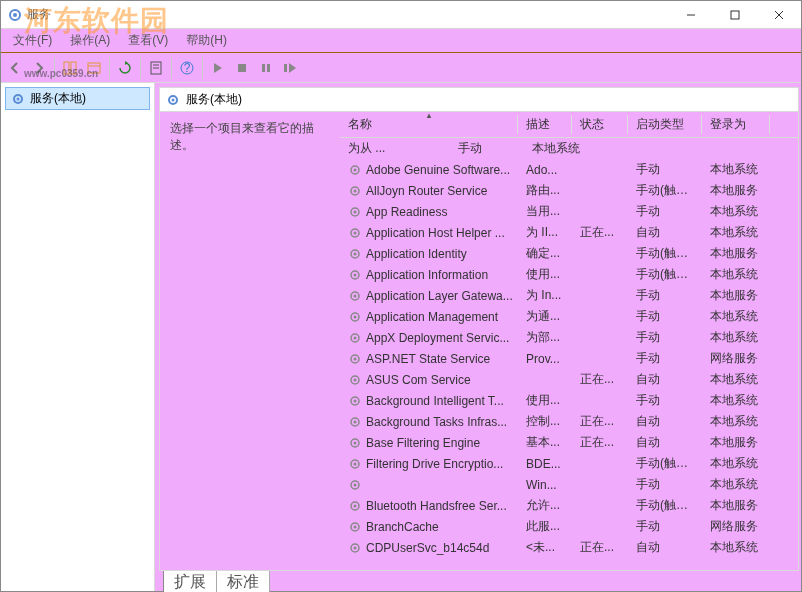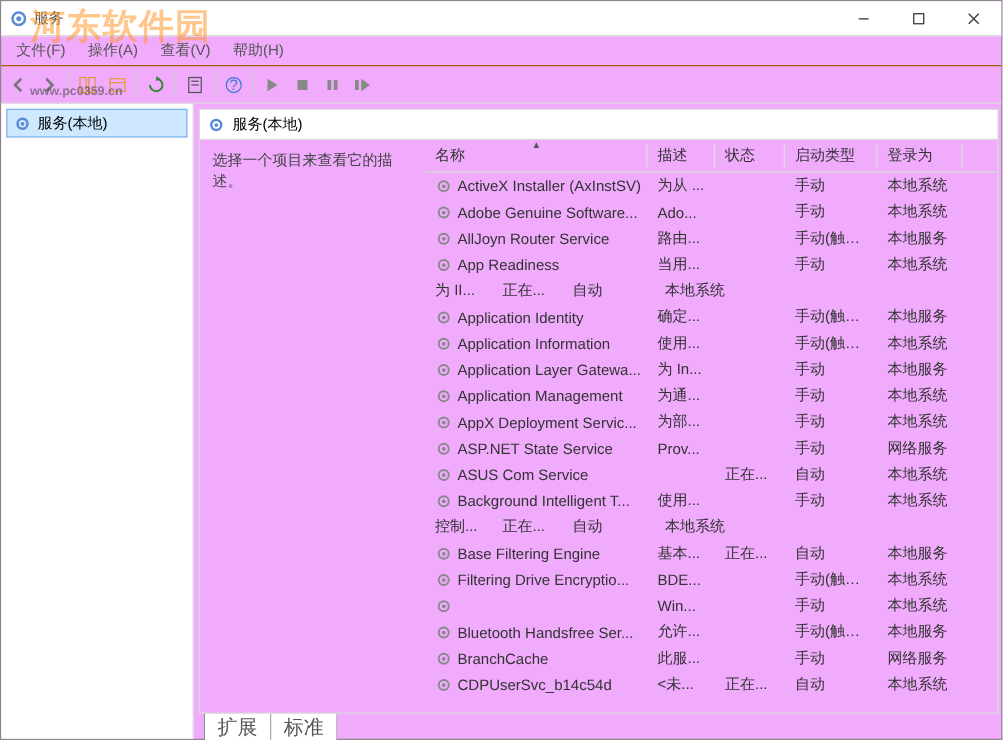--- a/index.html
+++ b/index.html
@@ -191,29 +191,20 @@
                 <span>名称</span>
                 <span class="sort-ind">▴</span>
               </div>
               <div class="col col-desc">描述</div>
               <div class="col col-status">状态</div>
               <div class="col col-start">启动类型</div>
               <div class="col col-logon">登录为</div>
             </div>
             <div class="list-rows" id="rows">
                 <div class="row">
-                  <div class="cell col-name">
-                    <span class="gear">
-                      <svg width="14" height="14">
-                        <circle cx="7" cy="7" r="4" fill="none" stroke="#888" stroke-width="1.5"></circle>
-                        <circle cx="7" cy="7" r="1.5" fill="#888"></circle>
-                      </svg>
-                    </span>
-                    <span>ActiveX Installer (AxInstSV)</span>
-                  </div>
                   <div class="cell col-desc">为从 ...</div>
                   <div class="cell col-status"></div>
                   <div class="cell col-start">手动</div>
                   <div class="cell col-logon">本地系统</div>
                 </div>
                 <div class="row">
                   <div class="cell col-name">
                     <span class="gear">
                       <svg width="14" height="14">
                         <circle cx="7" cy="7" r="4" fill="none" stroke="#888" stroke-width="1.5"></circle>
@@ -251,20 +242,29 @@
                       </svg>
                     </span>
                     <span>App Readiness</span>
                   </div>
                   <div class="cell col-desc">当用...</div>
                   <div class="cell col-status"></div>
                   <div class="cell col-start">手动</div>
                   <div class="cell col-logon">本地系统</div>
                 </div>
                 <div class="row">
+                  <div class="cell col-name">
+                    <span class="gear">
+                      <svg width="14" height="14">
+                        <circle cx="7" cy="7" r="4" fill="none" stroke="#888" stroke-width="1.5"></circle>
+                        <circle cx="7" cy="7" r="1.5" fill="#888"></circle>
+                      </svg>
+                    </span>
+                    <span>Application Host Helper ...</span>
+                  </div>
                   <div class="cell col-desc">为 II...</div>
                   <div class="cell col-status">正在...</div>
                   <div class="cell col-start">自动</div>
                   <div class="cell col-logon">本地系统</div>
                 </div>
                 <div class="row">
                   <div class="cell col-name">
                     <span class="gear">
                       <svg width="14" height="14">
                         <circle cx="7" cy="7" r="4" fill="none" stroke="#888" stroke-width="1.5"></circle>
@@ -377,20 +377,29 @@
                       </svg>
                     </span>
                     <span>Background Intelligent T...</span>
                   </div>
                   <div class="cell col-desc">使用...</div>
                   <div class="cell col-status"></div>
                   <div class="cell col-start">手动</div>
                   <div class="cell col-logon">本地系统</div>
                 </div>
                 <div class="row">
+                  <div class="cell col-name">
+                    <span class="gear">
+                      <svg width="14" height="14">
+                        <circle cx="7" cy="7" r="4" fill="none" stroke="#888" stroke-width="1.5"></circle>
+                        <circle cx="7" cy="7" r="1.5" fill="#888"></circle>
+                      </svg>
+                    </span>
+                    <span>Background Tasks Infras...</span>
+                  </div>
                   <div class="cell col-desc">控制...</div>
                   <div class="cell col-status">正在...</div>
                   <div class="cell col-start">自动</div>
                   <div class="cell col-logon">本地系统</div>
                 </div>
                 <div class="row">
                   <div class="cell col-name">
                     <span class="gear">
                       <svg width="14" height="14">
                         <circle cx="7" cy="7" r="4" fill="none" stroke="#888" stroke-width="1.5"></circle>

